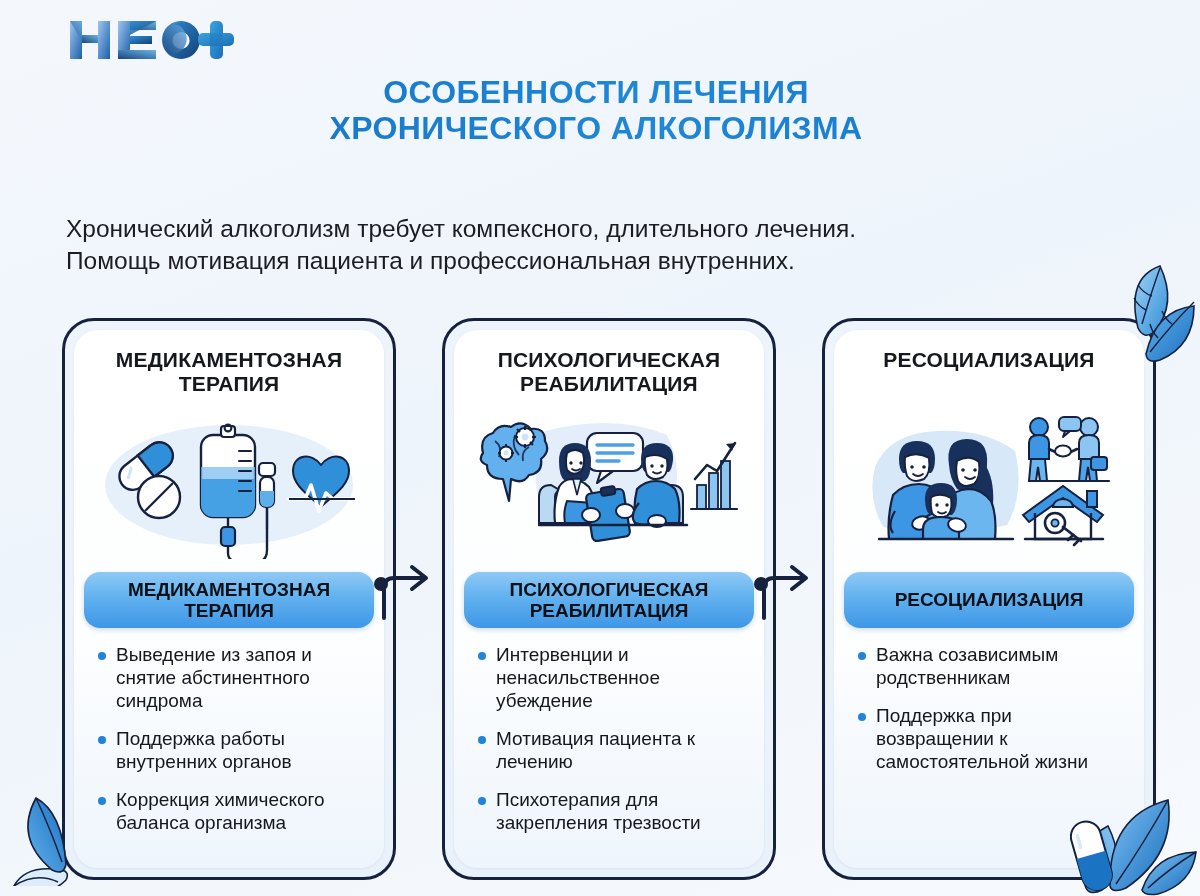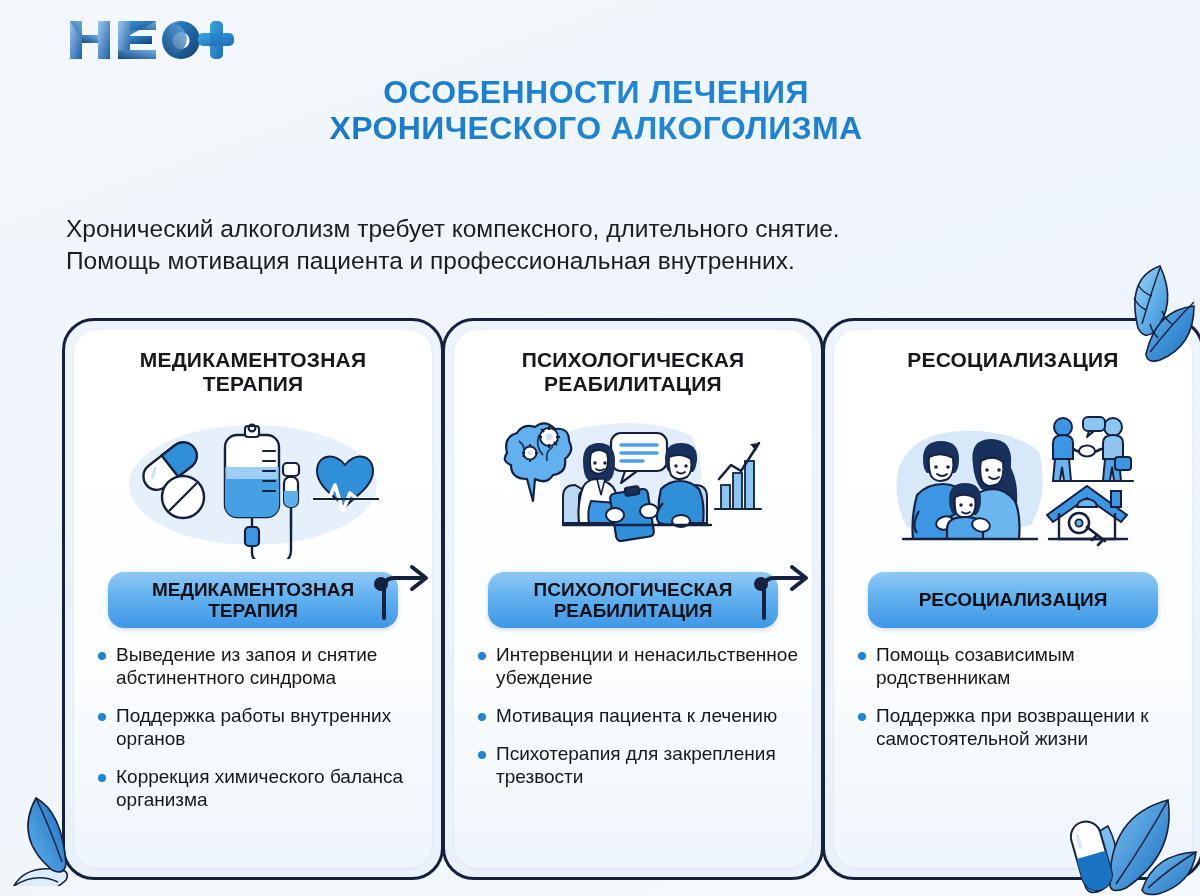--- a/index.html
+++ b/index.html
@@ -64,21 +64,21 @@
     position: absolute;
     left: 0;
     top: 318px;
     width: 1200px;
     height: 570px;
   }
 
   .card-outer {
     position: absolute;
     top: 0;
-    width: 382px;
+    width: 334px;
     height: 562px;
     border: 3px solid #16213f;
     border-radius: 32px;
     background: linear-gradient(180deg, #eef4fb 0%, #e9f1fa 100%);
     padding: 9px;
   }
   .card-outer.c1 { left: 62px; }
   .card-outer.c2 { left: 442px; }
   .card-outer.c3 { left: 822px; }
 
@@ -230,21 +230,21 @@
     <rect x="142" y="16" width="13" height="13" fill="#1d74bd" opacity="0.45"></rect>
   </svg>
 </div>
 
 <h1 class="title">
   <span class="title-line">ОСОБЕННОСТИ ЛЕЧЕНИЯ</span>
   <span class="title-line">ХРОНИЧЕСКОГО АЛКОГОЛИЗМА</span>
 </h1>
 
 <p class="subtitle">
-  <span class="sub-line">Хронический алкоголизм требует компексного, длительного снятие.</span>
+  <span class="sub-line">Хронический алкоголизм требует компексного, длительного лечения.</span>
   <span class="sub-line"><span>Помощь мотивация пациента и професси</span><b>ональная</b><span> внутренних.</span></span>
 </p>
 
 <div class="cards">
 
   <div class="card-outer c1">
     <div class="card-inner">
       <div class="card-heading">МЕДИКАМЕНТОЗНАЯ ТЕРАПИЯ</div>
       <div class="illus">
         <svg width="272" height="152" viewBox="0 0 272 152">
@@ -437,21 +437,21 @@
           <circle cx="202" cy="116" r="10" fill="none" stroke="#16213f" stroke-width="2.6"></circle>
           <circle cx="202" cy="116" r="3.6" fill="#6cb6ef" stroke="#16213f" stroke-width="1.8"></circle>
           <path d="M210 120 l18 14" stroke="#16213f" stroke-width="2.8" stroke-linecap="round"></path>
           <path d="M220 128 l-5 5" stroke="#16213f" stroke-width="2.6" stroke-linecap="round"></path>
           <path d="M226 133 l-5 5" stroke="#16213f" stroke-width="2.6" stroke-linecap="round"></path>
           <line x1="172" y1="132" x2="250" y2="132" stroke="#16213f" stroke-width="2.4" stroke-linecap="round"></line>
         </svg>
       </div>
       <div class="badge">РЕСОЦИАЛИЗАЦИЯ</div>
       <ul class="bullets">
-        <li>Помощь созависимым родственникам</li>
+        <li>Важна созависимым родственникам</li>
         <li>Поддержка при возвращении к самостоятельной жизни</li>
       </ul>
     </div>
   </div>
 
   <div class="frame-dot d1"></div>
   <div class="frame-dot d2"></div>
 
   <svg class="arrow a1" viewBox="0 0 60 80">
     <path d="M6 78 V48 q0 -10 10 -10 H46" fill="none" stroke="#16213f" stroke-width="4" stroke-linecap="round" stroke-linejoin="round"></path>

